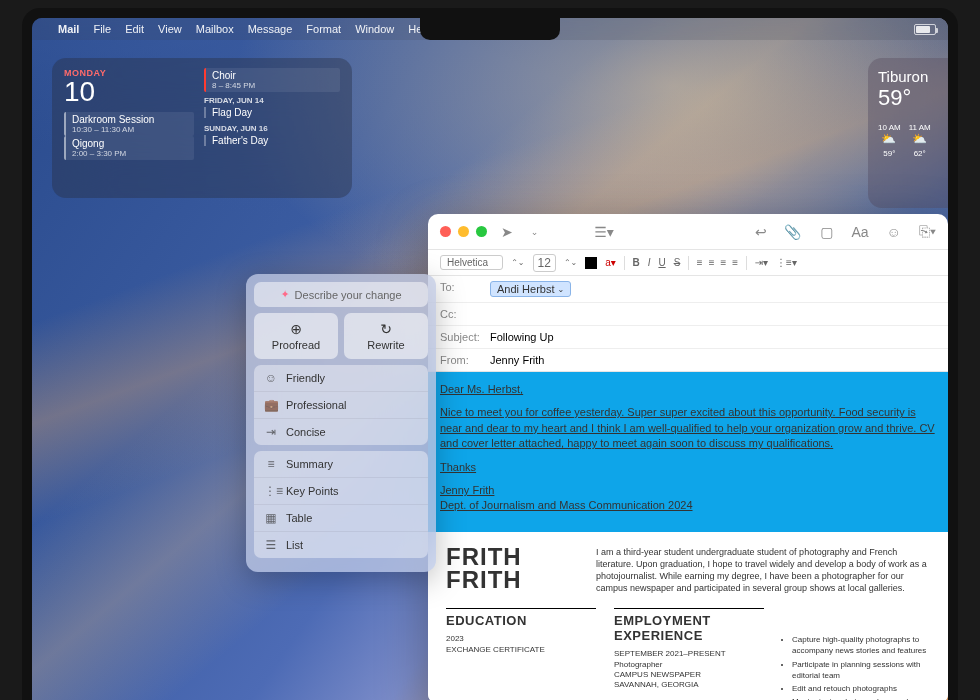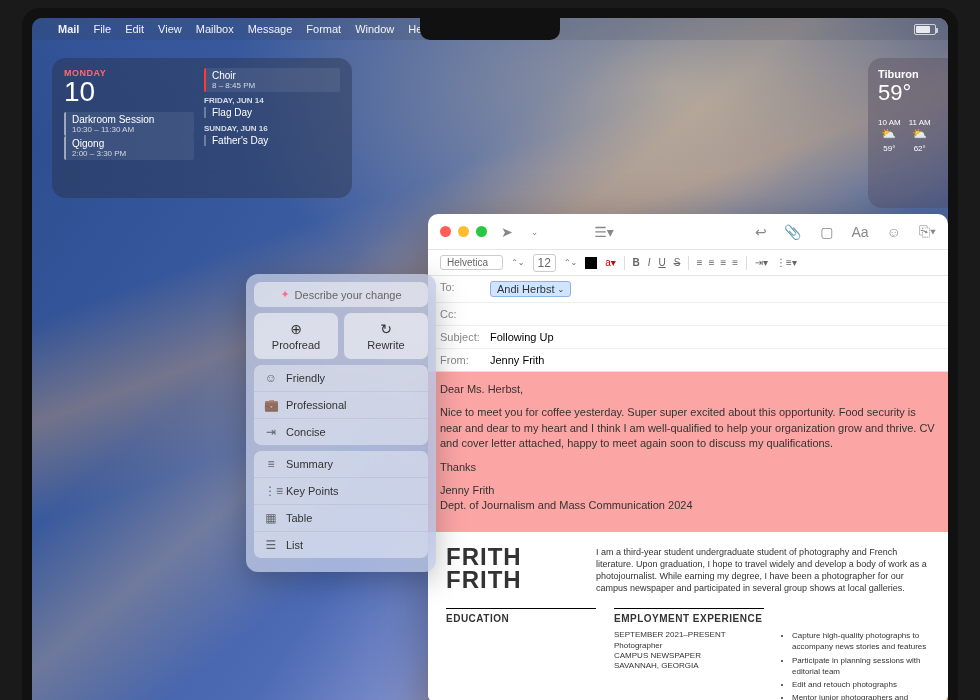--- a/index.html
+++ b/index.html
@@ -34,21 +34,21 @@
 .cal-event { border-left: 2px solid rgba(255,255,255,0.5); padding: 2px 6px; margin-bottom: 0; background: rgba(255,255,255,0.08); border-radius: 2px; }
 .cal-event.red { border-left-color: #ff3b30; }
 .cal-event .title { font-weight: 500; font-size: 10px; }
 .cal-event .time { font-size: 8px; opacity: 0.75; }
 .cal-right { flex: 1; }
 .cal-future-label { font-size: 8px; font-weight: 600; color: rgba(255,255,255,0.8); margin-top: 4px; margin-bottom: 2px; }
 .cal-future-item { font-size: 10px; border-left: 2px solid rgba(255,255,255,0.3); padding-left: 6px; margin-bottom: 6px; }
 
 
 .weather-widget { position: absolute; top: 40px; right: 0; width: 80px; height: 150px; background: rgba(80,70,90,0.35); backdrop-filter: blur(30px); border-radius: 14px 0 0 14px; padding: 10px; color: #fff; }
-.weather-widget .loc { font-size: 11px; font-weight: 700; }
+.weather-widget .loc { font-size: 15px; font-weight: 400; }
 .weather-widget .temp { font-size: 22px; font-weight: 300; }
 .weather-hours { display: flex; gap: 8px; margin-top: 12px; font-size: 8px; }
 .weather-hour { text-align: center; }
 .weather-hour .t { margin-top: 3px; font-weight: 500; }
 .weather-icon { font-size: 12px; }
 
 
 .reminders-widget { position: absolute; top: 490px; right: 0; width: 90px; background: rgba(100,80,70,0.4); backdrop-filter: blur(30px); border-radius: 14px 0 0 14px; padding: 10px 8px; color: #fff; }
 .reminders-widget .hdr { font-size: 12px; font-weight: 600; margin-bottom: 8px; }
 .reminder-item { display: flex; align-items: center; gap: 6px; font-size: 10px; margin-bottom: 12px; }
@@ -87,31 +87,31 @@
 .format-divider { width: 0.5px; height: 14px; background: #ddd; }
 
 .mail-headers { border-bottom: 0.5px solid #e5e5e5; }
 .mail-header-row { display: flex; padding: 5px 12px; border-bottom: 0.5px solid #eee; font-size: 11px; }
 .mail-header-row:last-child { border-bottom: none; }
 .mail-header-label { width: 50px; color: #888; }
 .mail-token { background: #d0e4ff; border: 0.5px solid #8ab4e8; border-radius: 3px; padding: 1px 6px; font-size: 11px; color: #333; display: inline-flex; align-items: center; gap: 3px; }
 .mail-token .chev { font-size: 8px; }
 
 .mail-body { flex: 1; overflow: auto; font-size: 11px; color: #333; }
-.mail-body-text { padding: 10px 12px; background: #fca5a5; line-height: 1.4; }
+.mail-body-text { padding: 10px 12px; background: #0ea5e9; line-height: 1.4; text-decoration: underline; }
 .mail-body-text p { margin-bottom: 8px; }
 
 .resume { background: #fff; padding: 14px 18px; font-size: 9px; }
 .resume-top { display: flex; gap: 20px; margin-bottom: 14px; }
 .resume-name { font-size: 24px; font-weight: 700; letter-spacing: 1px; line-height: 0.95; width: 130px; }
 .resume-intro { flex: 1; font-size: 9px; line-height: 1.35; }
 .resume-cols { display: flex; gap: 18px; }
 .resume-col { flex: 1; }
 .resume-col.narrow { flex: 0 0 150px; }
-.resume-hdr { font-size: 10px; font-weight: 700; border-top: 1px solid #000; padding-top: 4px; margin-bottom: 6px; letter-spacing: 0.5px; }
+.resume-hdr { font-size: 13px; font-weight: 700; border-top: 1px solid #000; padding-top: 4px; margin-bottom: 6px; letter-spacing: 0.5px; }
 .resume-item { margin-bottom: 8px; font-size: 8px; line-height: 1.3; }
 .resume-bullets { font-size: 8px; line-height: 1.4; padding-left: 10px; }
 .resume-bullets li { margin-bottom: 2px; }
 </style>
 </head>
 <body>
 
 <div class="laptop-frame">
   <div class="screen">
     <div class="wallpaper-rays"></div>
@@ -321,20 +321,24 @@
         <div class="resume">
           <div class="resume-top">
             <div class="resume-name">
               <span>FRITH</span><br><span>FRITH</span>
             </div>
             <div class="resume-intro">I am a third-year student undergraduate student of photography and French literature. Upon graduation, I hope to travel widely and develop a body of work as a photojournalist. While earning my degree, I have been a photographer for our campus newspaper and participated in several group shows at local galleries.</div>
           </div>
           <div class="resume-cols">
             <div class="resume-col narrow">
               <div class="resume-hdr">EDUCATION</div>
+              <div class="resume-item">
+                <div>2023</div>
+                <div>EXCHANGE CERTIFICATE</div>
+              </div>
             </div>
             <div class="resume-col narrow">
               <div class="resume-hdr">EMPLOYMENT EXPERIENCE</div>
               <div class="resume-item">
                 <div>SEPTEMBER 2021–PRESENT</div>
                 <div>Photographer</div>
                 <div>CAMPUS NEWSPAPER</div>
                 <div>SAVANNAH, GEORGIA</div>
               </div>
             </div>

